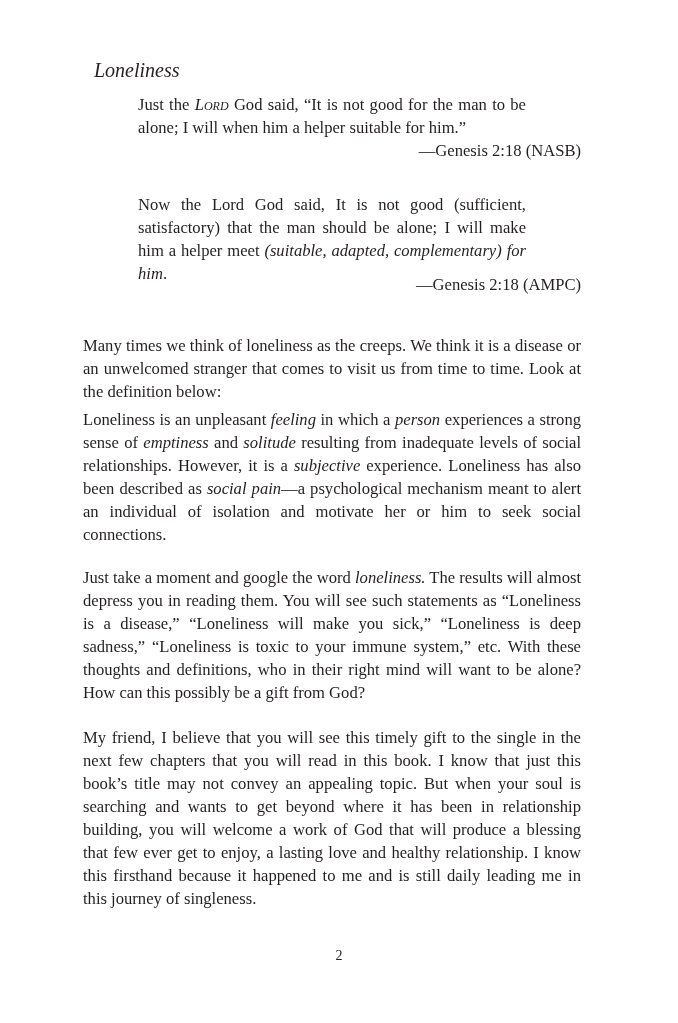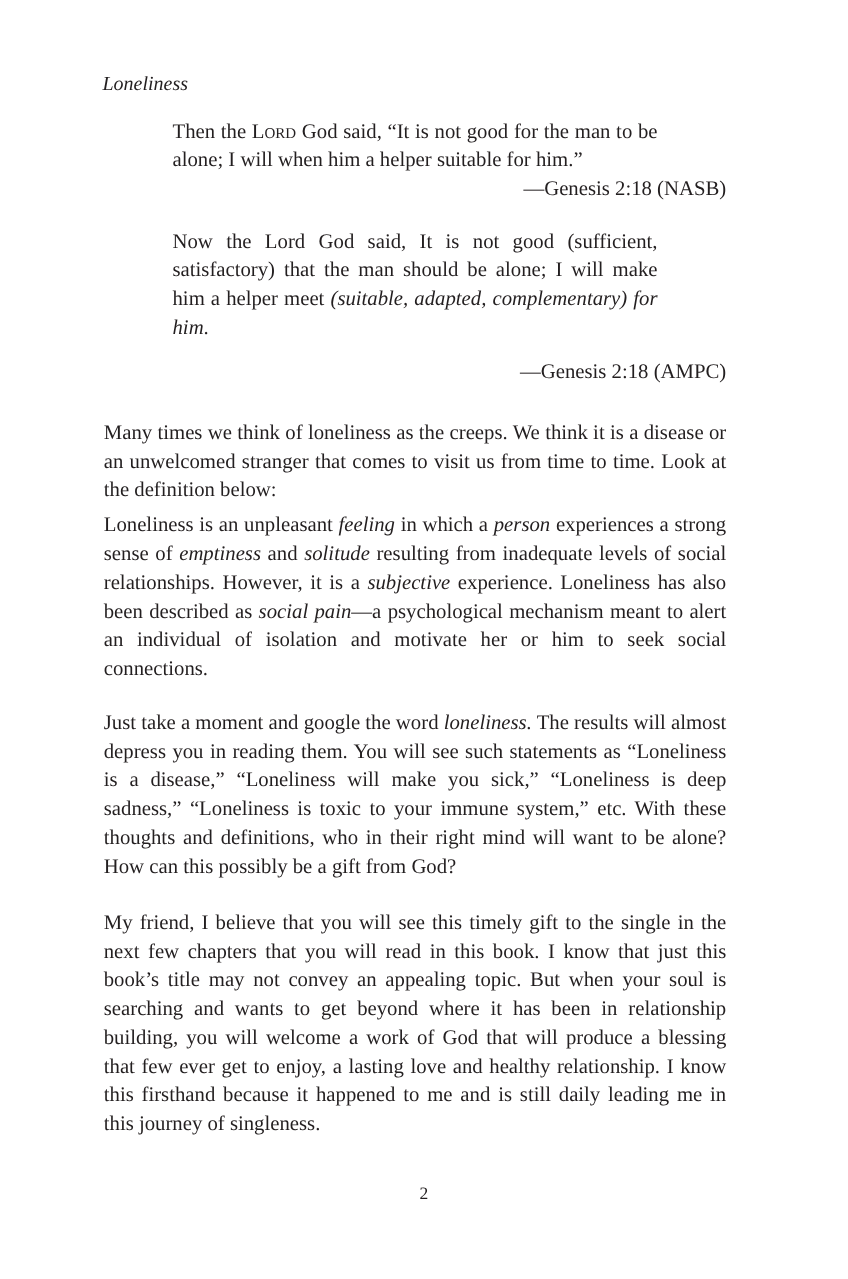--- a/index.html
+++ b/index.html
@@ -1,39 +1,39 @@
 <!DOCTYPE html>
 <html><head>
   <meta charset="utf-8">
   <style>
     html, body { margin: 0; padding: 0; background: #ffffff; }
     body { width: 678px; height: 1023px; position: relative; overflow: hidden; color: #231f20;
            font-family: "Liberation Serif", "DejaVu Serif", serif; }
-    .running-head { position: absolute; left: 82px; top: 59px; font-size: 16px; font-style: italic; }
+    .running-head { position: absolute; left: 94px; top: 59px; font-size: 20px; font-style: italic; }
     .block { position: absolute; font-size: 16.6px; line-height: 23px; text-align: justify; }
     .quote { left: 138px; width: 388px; }
     .body-para { left: 83px; width: 498px; }
     .attrib { position: absolute; right: 97px; font-size: 16.6px; line-height: 23px; }
-    .sc { font-variant: small-caps; }
+    .sc { font-variant: small-caps; font-style: italic; }
     em { font-style: italic; }
     .page-num { position: absolute; top: 948px; left: 0; width: 678px; text-align: center; font-size: 14px; }
     .block span { }
   </style>
 </head>
 <body>
 
 <div>
 
   <div class="running-head">Loneliness</div>
 
-  <div class="block quote" style="top:93px;"><span>Then the </span><span class="sc">Lord</span><span> God said, “It is not good for the man to be alone; I will when him a helper suitable for him.”</span></div>
+  <div class="block quote" style="top:93px;"><span>Just the </span><span class="sc">Lord</span><span> God said, “It is not good for the man to be alone; I will when him a helper suitable for him.”</span></div>
   <div class="attrib" style="top:139px;">—Genesis 2:18 (NASB)</div>
 
-  <div class="block quote" style="top:181px;"><span>Now the Lord God said, It is not good (sufficient, satisfactory) that the man should be alone; I will make him a helper meet </span><em>(suitable, adapted, complementary) for him</em><span>.</span></div>
-  <div class="attrib" style="top:273px;margin-top:12px;">—Genesis 2:18 (AMPC)</div>
+  <div class="block quote" style="top:193px;"><span>Now the Lord God said, It is not good (sufficient, satisfactory) that the man should be alone; I will make him a helper meet </span><em>(suitable, adapted, complementary) for him</em><span>.</span></div>
+  <div class="attrib" style="top:273px;">—Genesis 2:18 (AMPC)</div>
 
   <p class="block body-para" style="top:334px;margin:0;">Many times we think of loneliness as the creeps. We think it is a disease or an unwelcomed stranger that comes to visit us from time to time. Look at the definition below:</p>
 
   <p class="block body-para" style="top:408px;margin:0;"><span>Loneliness is an unpleasant </span><em>feeling</em><span> in which a </span><em>person</em><span> experiences a strong sense of </span><em>emptiness</em><span> and </span><em>solitude</em><span> resulting from inadequate levels of social relationships. However, it is a </span><em>subjective</em><span> experience. Loneliness has also been described as </span><em>social pain</em><span>—a psychological mechanism meant to alert an individual of isolation and motivate her or him to seek social connections.</span></p>
 
   <p class="block body-para" style="top:566px;margin:0;"><span>Just take a moment and google the word </span><em>loneliness.</em><span> The results will almost depress you in reading them. You will see such statements as “Loneliness is a disease,” “Loneliness will make you sick,” “Loneliness is deep sadness,” “Loneliness is toxic to your immune system,” etc. With these thoughts and definitions, who in their right mind will want to be alone? How can this possibly be a gift from God?</span></p>
 
   <p class="block body-para" style="top:726px;margin:0;">My friend, I believe that you will see this timely gift to the single in the next few chapters that you will read in this book. I know that just this book’s title may not convey an appealing topic. But when your soul is searching and wants to get beyond where it has been in relationship building, you will welcome a work of God that will produce a blessing that few ever get to enjoy, a lasting love and healthy relationship. I know this firsthand because it happened to me and is still daily leading me in this journey of singleness.</p>
 
   <div class="page-num">2</div>

